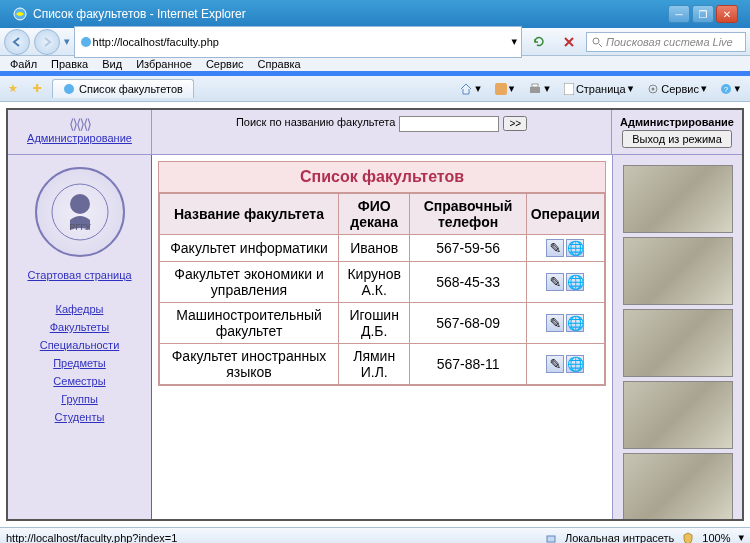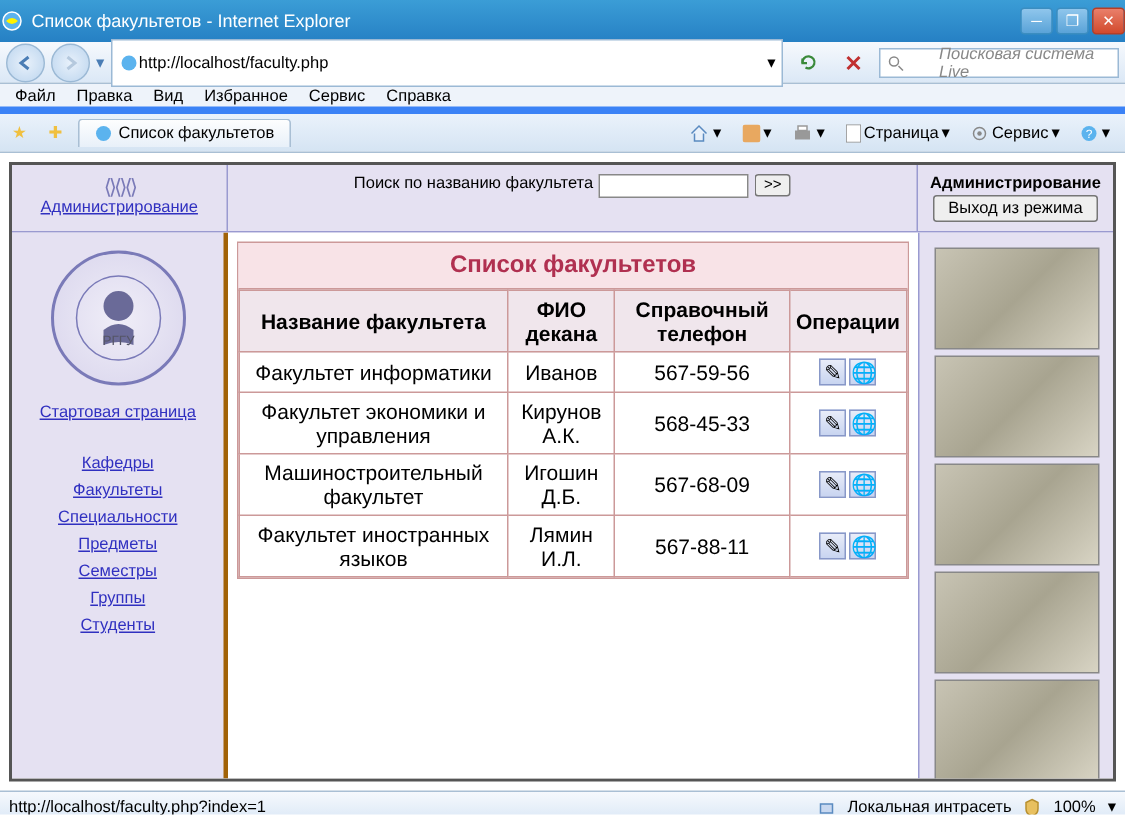--- a/index.html
+++ b/index.html
@@ -1,29 +1,29 @@
 <!DOCTYPE html>
 <html><head>
 <meta charset="utf-8">
 <style>
 * { margin: 0; padding: 0; box-sizing: border-box; font-family: Tahoma, Arial, sans-serif; }
 body { background: #fff; font-size: 11px; width: 750px; height: 543px; overflow: hidden; }
 
-.titlebar { height: 28px; background: linear-gradient(#3b9dd6, #2680c4); display: flex; align-items: center; padding: 0 0; color: #fff; }
+.titlebar { height: 28px; background: linear-gradient(#3b9dd6, #2680c4); display: flex; align-items: center; padding: 0 12px; color: #fff; }
 .titlebar .ie-icon { margin-right: 5px; }
 .titlebar .title { flex: 1; font-size: 12px; }
 .winbtn { width: 22px; height: 18px; margin-left: 2px; background: linear-gradient(#8fc6ec,#5aa3d8); border: 1px solid #3b8dc0; border-radius: 3px; display: flex; align-items: center; justify-content: center; color: #fff; font-size: 10px; cursor: pointer; }
 .winbtn.close { background: linear-gradient(#e97f6a,#d24a2d); border-color: #b73e26; }
 
 .navbar { height: 28px; background: linear-gradient(#f6f9fd,#dbe8f6); border-bottom: 1px solid #a9bfd4; display: flex; align-items: center; padding: 0 4px; gap: 4px; }
 .navbtn { width: 26px; height: 22px; border-radius: 4px; display: flex; align-items: center; justify-content: center; cursor: pointer; }
 .navbtn.circle { width: 26px; height: 26px; border-radius: 50%; background: radial-gradient(#e8f1fb,#bcd5ee); border: 1px solid #9bb9d5; }
 .addrbar { flex: 1; display: flex; align-items: center; background: #fff; border: 1px solid #9bb9d5; height: 32px; padding: 0 4px; }
 .addrbar input { flex: 1; border: none; outline: none; font-size: 11px; }
-.searchbar { width: 160px; display: flex; align-items: center; background: #fff; border: 1px solid #9bb9d5; height: 20px; padding: 0 4px; color: #888; font-style: italic; gap: 20px; }
+.searchbar { width: 160px; display: flex; align-items: center; background: #fff; border: 1px solid #9bb9d5; height: 20px; padding: 0 4px; color: #888; font-style: italic; }
 
 .menubar { height: 20px; background: #eef3fa; border-bottom: 5px solid #3b82f6; display: flex; align-items: center; padding: 0 4px; gap: 2px; }
 .menubar span { padding: 2px 6px; cursor: pointer; }
 
 .tabbar { height: 26px; background: linear-gradient(#eaf2fb,#d5e4f3); border-bottom: 1px solid #a9bfd4; display: flex; align-items: center; padding: 0 4px; gap: 6px; }
 .star { width: 18px; height: 18px; display: flex; align-items: center; justify-content: center; cursor: pointer; }
 .tab { background: linear-gradient(#fdfefe,#e8f0f9); border: 1px solid #a9bfd4; border-bottom: none; padding: 3px 10px; display: flex; align-items: center; gap: 4px; border-radius: 3px 3px 0 0; }
 .toolgrp { margin-left: auto; display: flex; gap: 2px; }
 .toolbtn { padding: 2px 6px; display: flex; align-items: center; gap: 2px; cursor: pointer; }
 
@@ -34,21 +34,21 @@
 .topbox { border-right: 1px solid #9a9ad0; padding: 6px; text-align: center; }
 .topbox.left { width: 144px; }
 .topbox.mid { flex: 1; display: flex; align-items: flex-start; justify-content: center; gap: 4px; }
 .topbox.right { width: 130px; border-right: none; }
 .admin-link { color: #3030c0; text-decoration: underline; }
 .exitbtn { margin-top: 2px; padding: 1px 8px; font-size: 11px; }
 .gobtn { padding: 0 4px; font-size: 10px; }
 .searchinput { width: 100px; height: 16px; border: 1px solid #888; }
 
 .contentrow { flex: 1; display: flex; overflow: hidden; }
-.leftnav { width: 144px; border-right: 3px solid #a16207; background: #e5e1f2; text-align: center; padding: 8px 4px; }
+.leftnav { width: 144px; border-right: 1px solid #a16207; background: #e5e1f2; text-align: center; padding: 8px 4px; }
 .logo { width: 90px; height: 90px; margin: 4px auto 12px; border-radius: 50%; border: 2px solid #7a7ab8; display: flex; align-items: center; justify-content: center; font-size: 8px; color: #556; background: radial-gradient(#f0eef8,#d8d4ec); }
 .leftnav a { display: block; color: #3030c0; text-decoration: underline; margin: 6px 0; font-size: 11px; }
 
 .mainarea { flex: 1; background: #fff; padding: 6px; overflow: auto; }
 .newbtn { display: block; margin: 0 auto 8px; padding: 2px 14px; font-size: 11px; }
 .facbox { border: 1px solid #c99; }
 .factitle { background: #f8e3e7; color: #b03050; font-size: 16px; font-weight: bold; text-align: center; padding: 6px; border-bottom: 1px solid #c99; }
 .factbl { width: 100%; border-collapse: collapse; font-size: 14px; }
 .factbl th { background: #f0e6ec; border: 1px solid #c99; padding: 4px; font-weight: bold; }
 .factbl td { border: 1px solid #c99; padding: 4px; text-align: center; }

